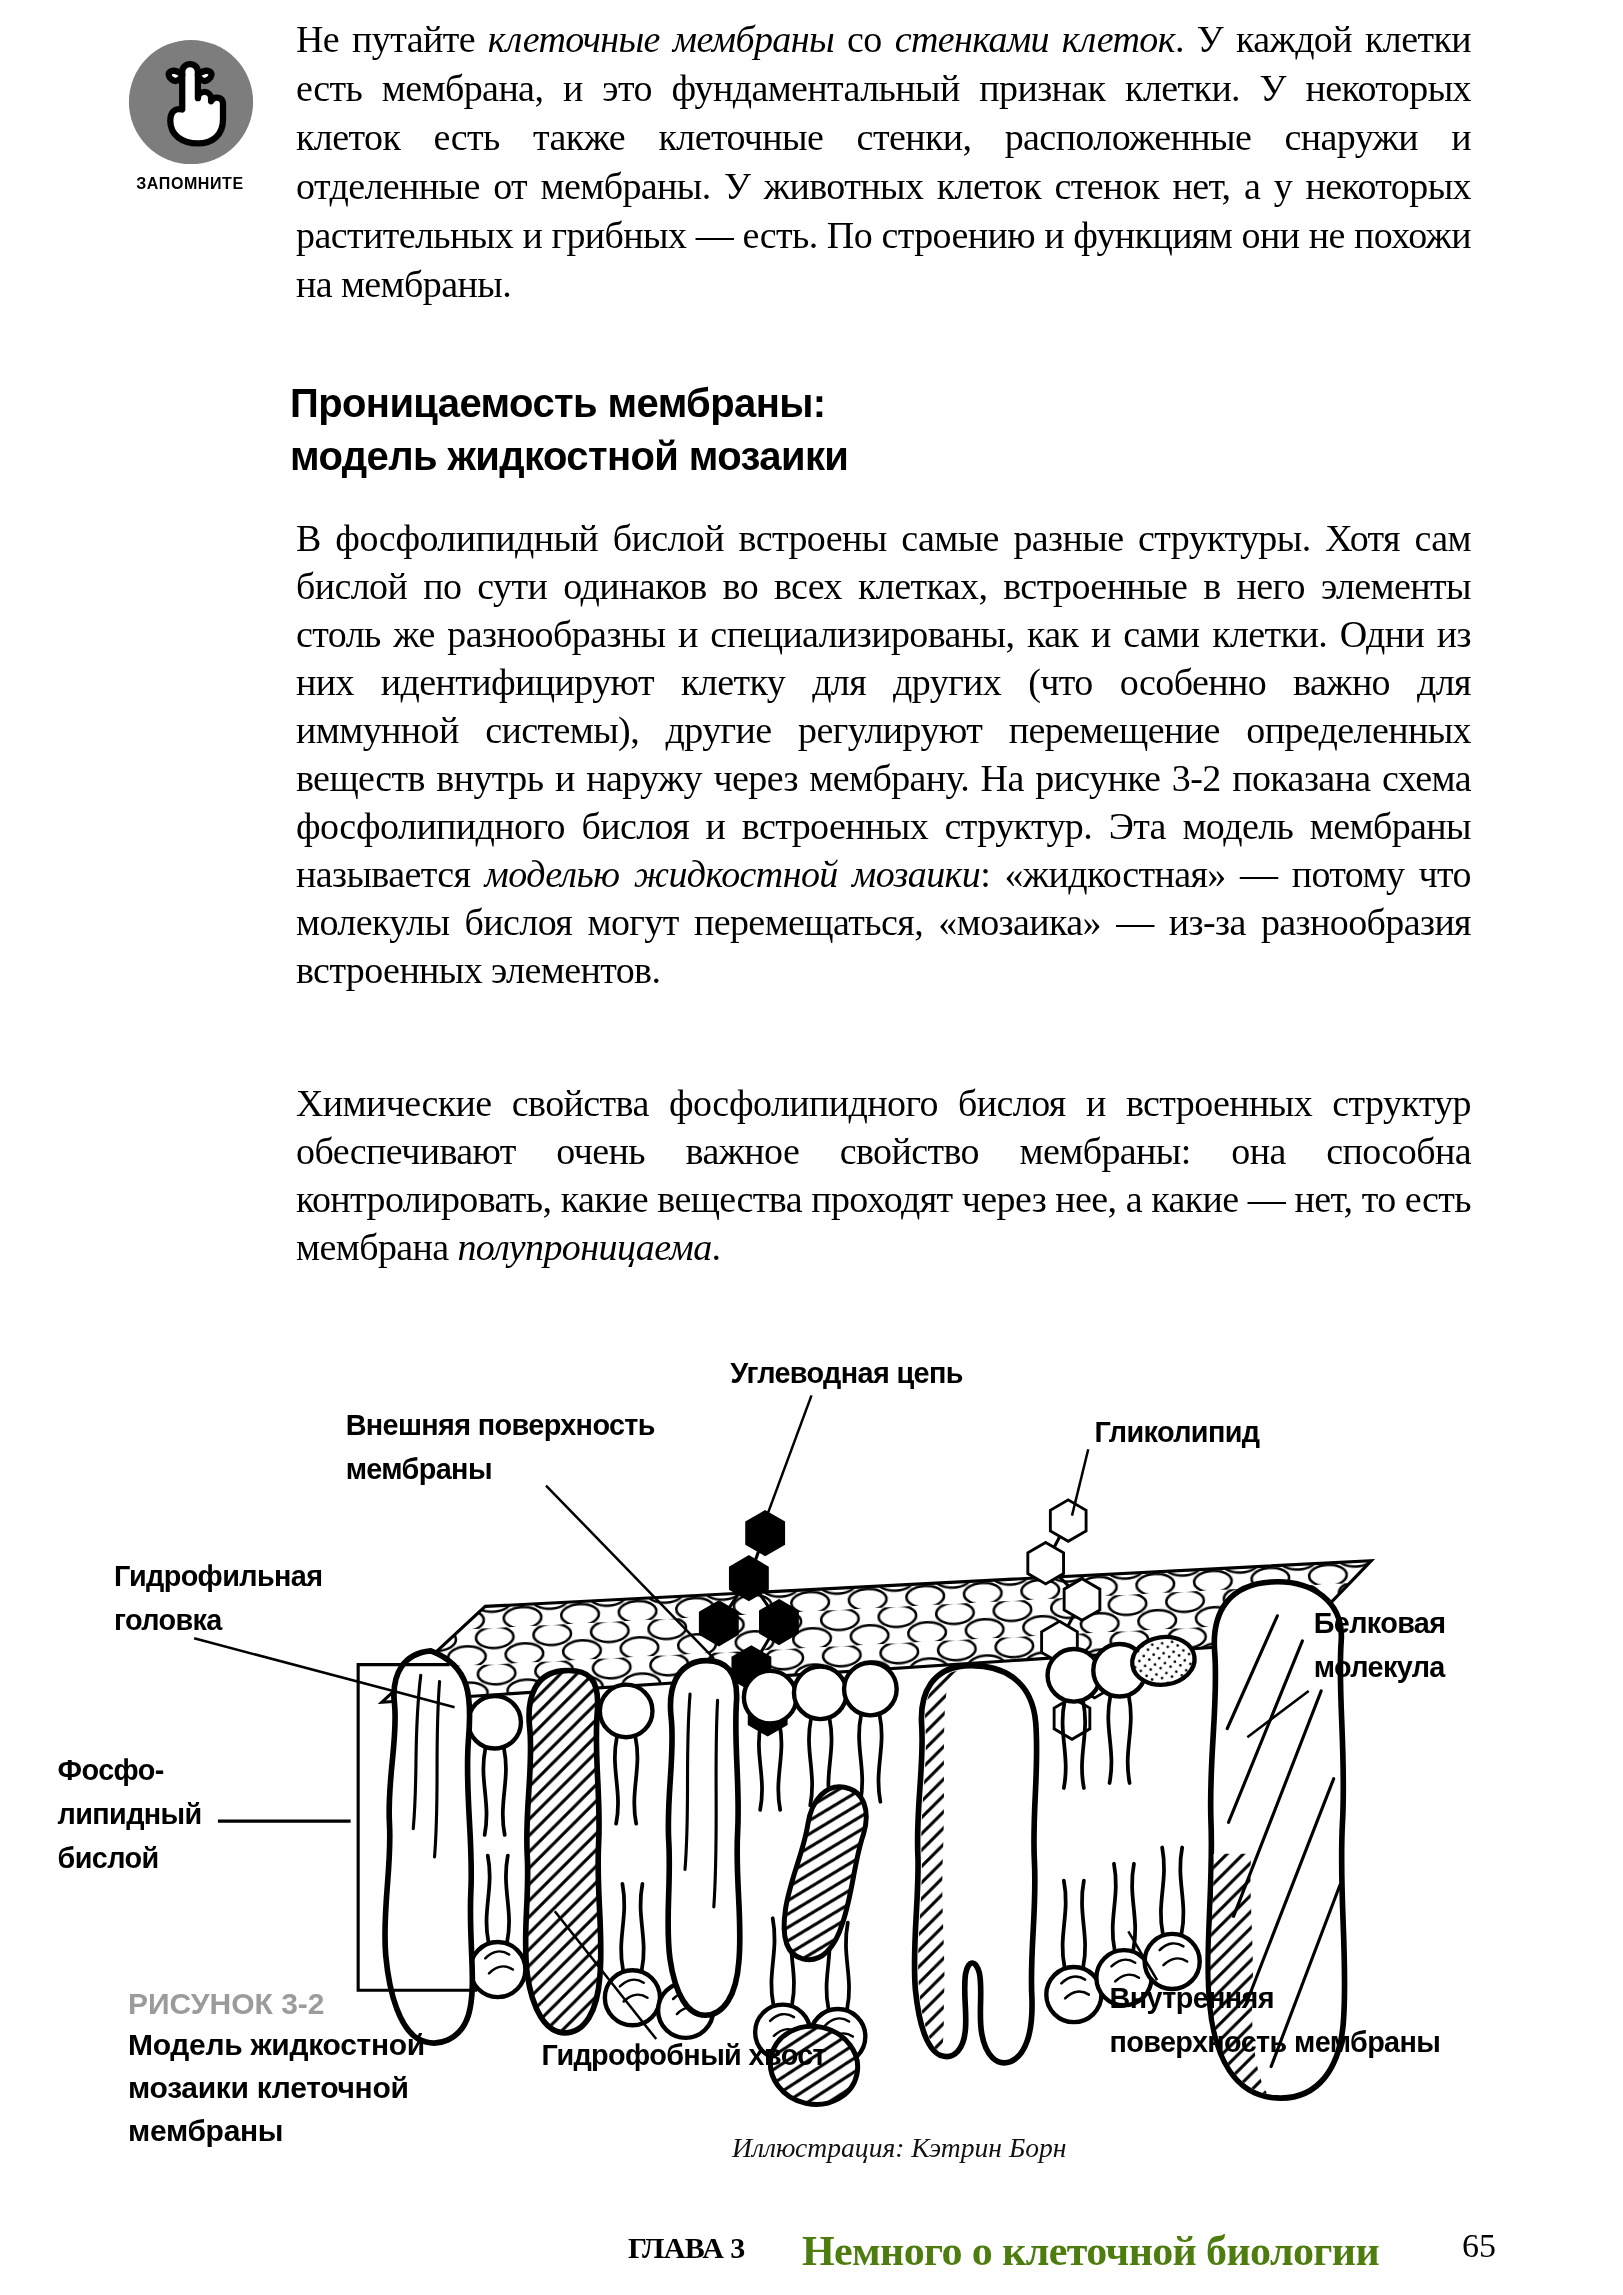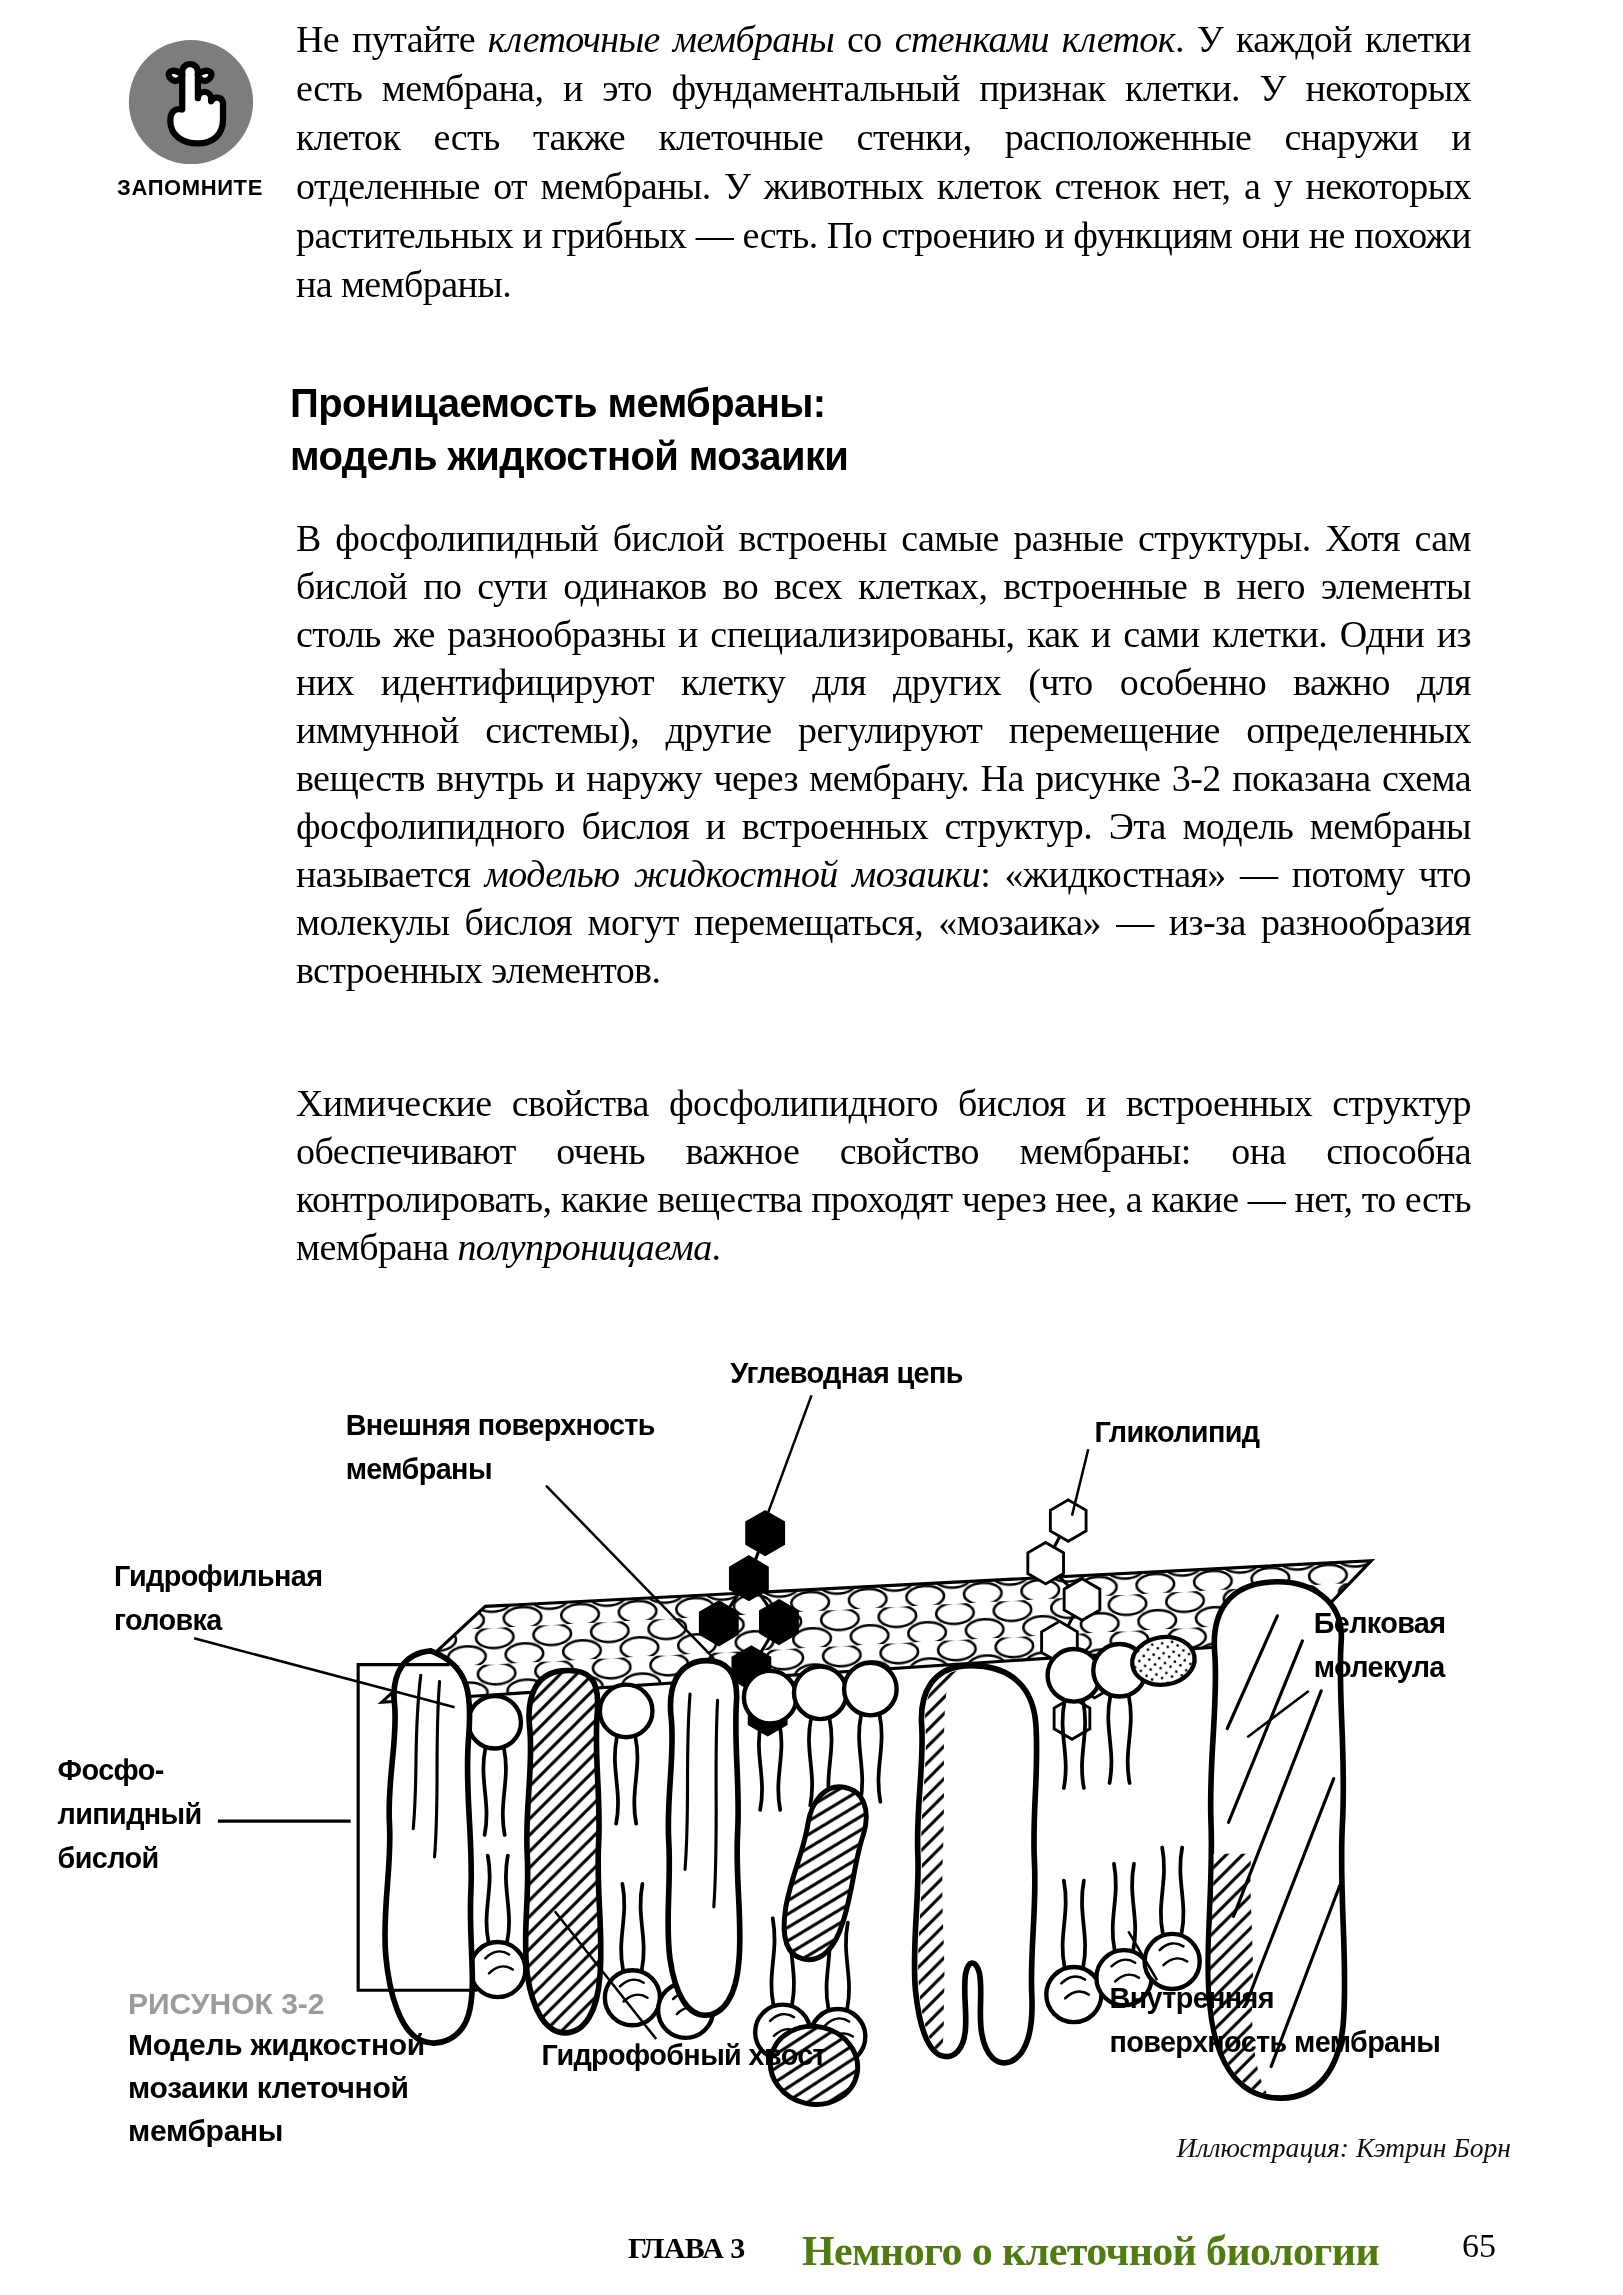--- a/index.html
+++ b/index.html
@@ -8,21 +8,21 @@
     font-family:"Liberation Serif",serif;
   }
   .abs{position:absolute}
   .body-text{
     font-size:38px;line-height:49px;text-align:justify;letter-spacing:-0.6px;
     text-align-last:left;
     margin-left:8px;
   }
   em{font-style:italic}
   .note-badge-label{
-    font-family:"Liberation Sans",sans-serif;font-weight:bold;font-size:22px;
+    font-family:"Liberation Sans",sans-serif;font-weight:bold;font-size:16px;
     letter-spacing:0.6px;text-align:center;
   }
   .heading{
     font-family:"Liberation Sans",sans-serif;font-weight:bold;font-size:40px;
     line-height:53px;letter-spacing:-0.6px;white-space:pre-line;margin:2px;
   }
   .caption-tag{
     font-family:"Liberation Sans",sans-serif;font-weight:bold;font-size:30px;
     color:#9b9b9b;letter-spacing:0;
   }
@@ -219,18 +219,18 @@
   <text class="lab" x="1092" y="1238" text-anchor="middle">Гидрофобный хвост</text>
   <text class="lab" x="1772" y="1146">Внутренняя</text>
   <text class="lab" x="1772" y="1216">поверхность мембраны</text>
 </svg>
 
 <div class="abs caption-tag" style="left:128px;top:1987px">РИСУНОК 3-2</div>
 <div class="abs caption" style="left:128px;top:2023px;width:476px">Модель жидкостной
 мозаики клеточной
 мембраны</div>
 
-<div class="abs credit" style="right:112px;top:2132px;text-align:right;width:752px">Иллюстрация: Кэтрин Борн</div>
+<div class="abs credit" style="right:139px;top:2132px;text-align:left;width:752px">Иллюстрация: Кэтрин Борн</div>
 
 <span class="abs footer-chapter" style="left:628px;top:2231px">ГЛАВА 3</span>
 <span class="abs footer-title" style="left:802px;top:2227px">Немного о клеточной биологии</span>
 <span class="abs footer-page" style="right:127px;top:2227px">65</span>
 
 
 </body></html>

